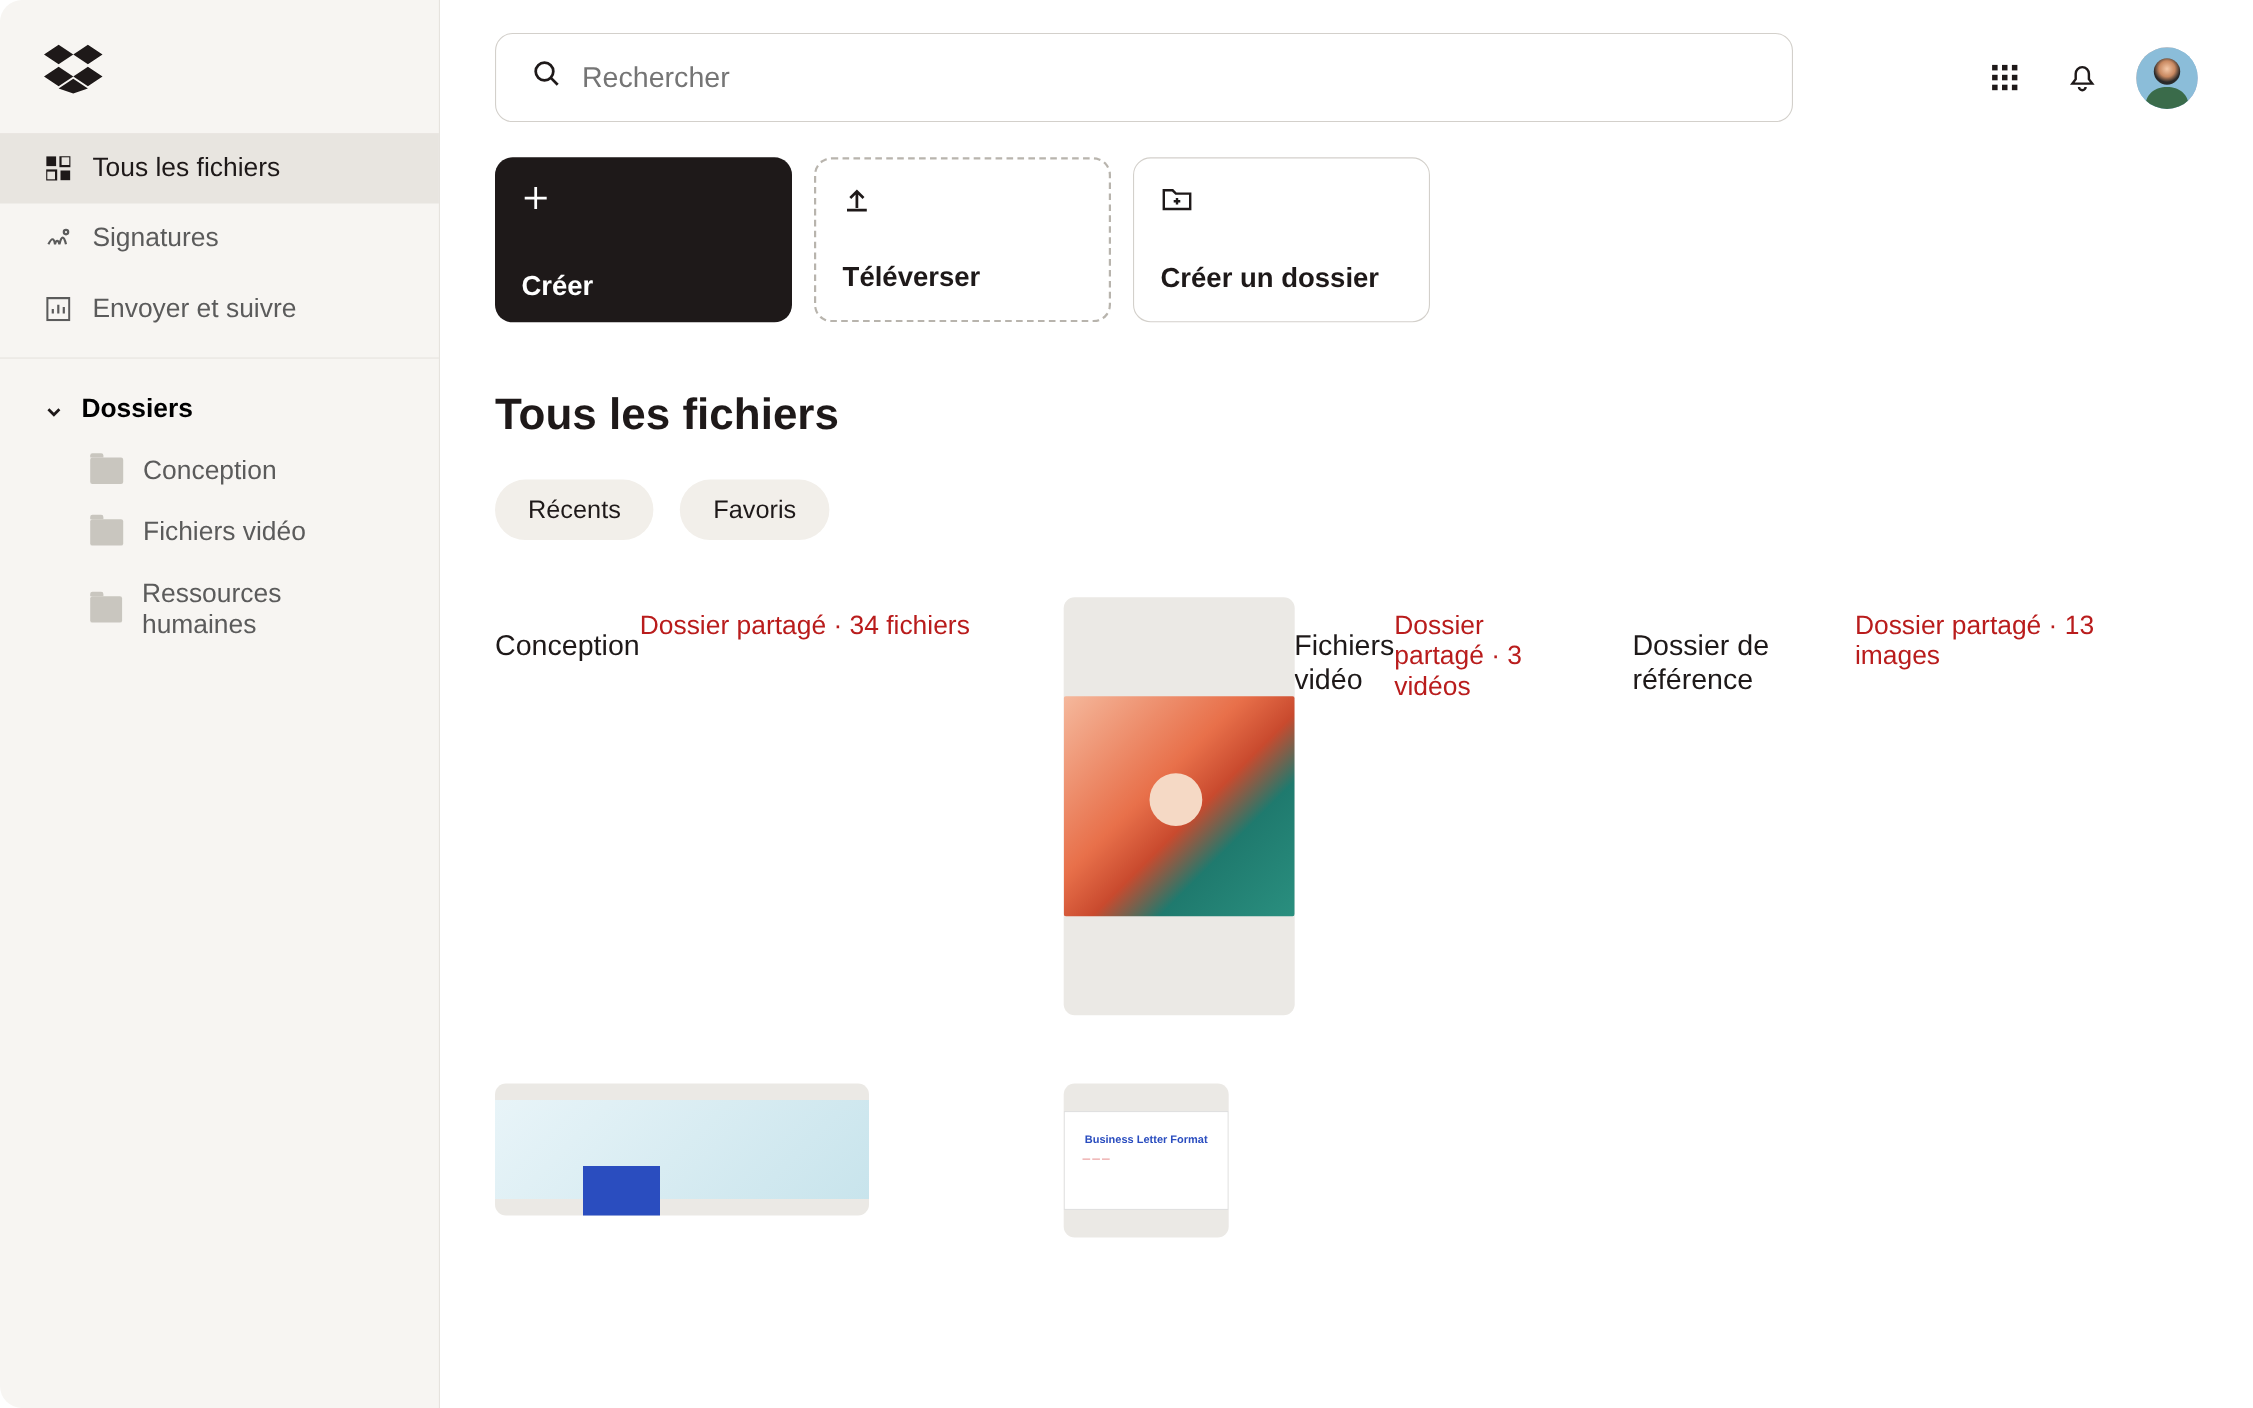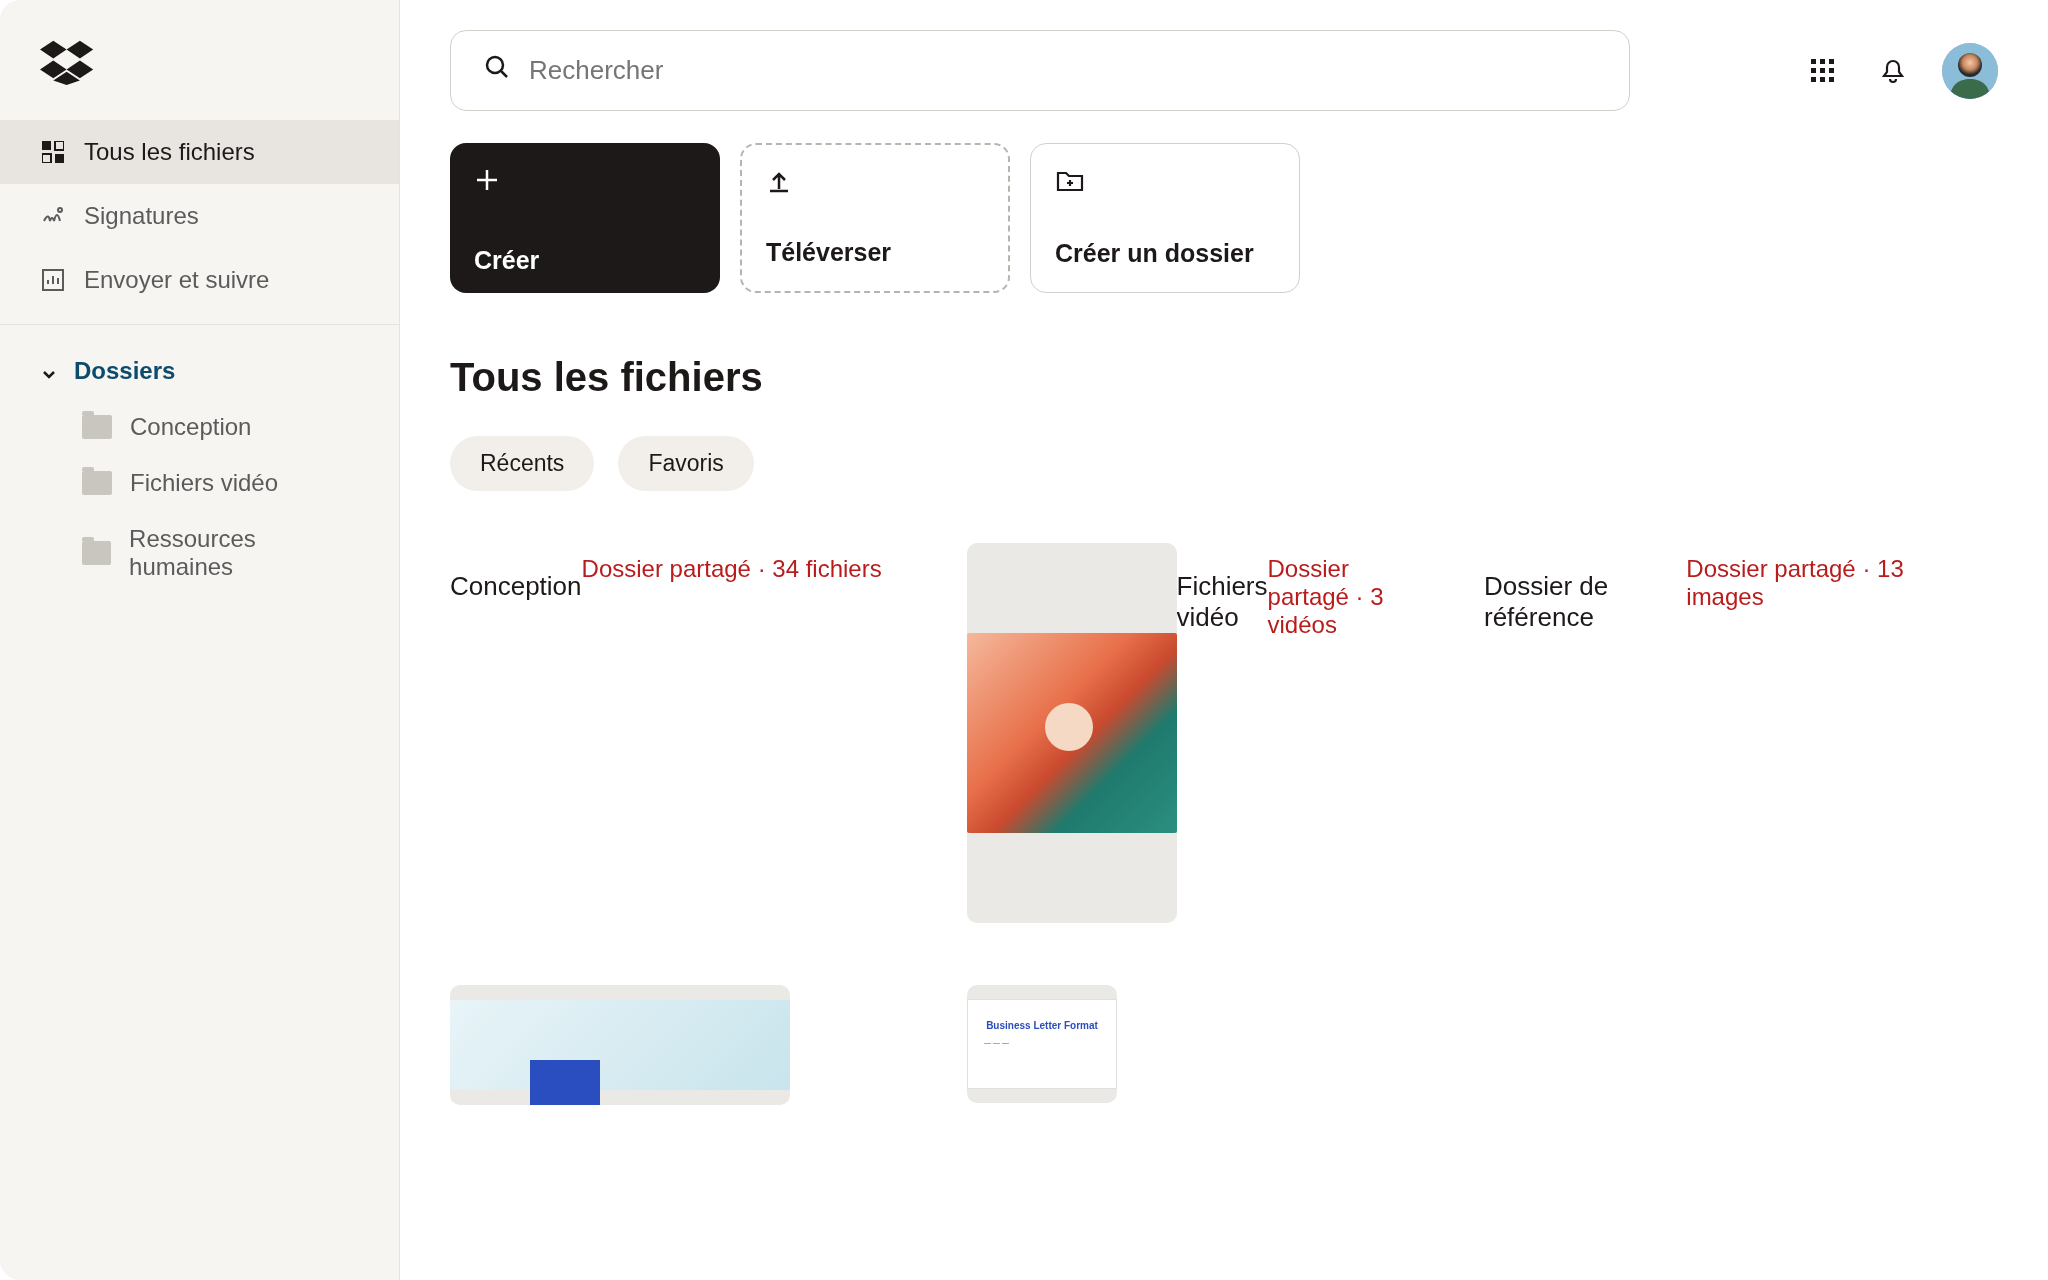--- a/index.html
+++ b/index.html
@@ -5,21 +5,21 @@
 * { margin: 0; padding: 0; box-sizing: border-box; }
 body { font-family: -apple-system, BlinkMacSystemFont, "Segoe UI", Helvetica, Arial, sans-serif; background: #fff; width: 2048px; height: 1280px; overflow: hidden; display: flex; border-radius: 20px; }
 .sidebar { width: 400px; background: #f7f5f2; border-right: 1px solid #e6e3de; display: flex; flex-direction: column; }
 .logo { padding: 40px 40px 28px 40px; }
 .logo svg { width: 56px; height: 48px; }
 .nav-section { padding: 0; }
 .nav-item { display: flex; align-items: center; gap: 18px; padding: 18px 40px; font-size: 24px; color: #5b5b5b; cursor: pointer; }
 .nav-item.active { background: #e8e5e0; color: #1e1919; font-weight: 500; }
 .nav-item .icon { width: 26px; height: 26px; display: flex; align-items: center; justify-content: center; flex-shrink: 0; }
 .divider { border-top: 1px solid #e6e3de; margin: 12px 0 18px 0; }
-.folders-header { display: flex; align-items: center; gap: 14px; padding: 14px 40px; font-size: 24px; color: #0c4a6e; font-weight: 600; cursor: pointer; }
+.folders-header { display: flex; align-items: center; gap: 14px; padding: 14px 40px; font-size: 24px; color: #000000; font-weight: 600; cursor: pointer; }
 .folders-header .chevron { width: 20px; height: 20px; }
 .folder-item { display: flex; align-items: center; gap: 18px; padding: 14px 40px 14px 82px; font-size: 24px; color: #5b5b5b; cursor: pointer; }
 .folder-item .folder-icon { width: 30px; height: 24px; background: #c9c6bf; border-radius: 2px; position: relative; }
 .folder-item .folder-icon::before { content: ''; position: absolute; top: -4px; left: 0; width: 12px; height: 4px; background: #c9c6bf; border-radius: 2px 2px 0 0; }
 .main { flex: 1; padding: 30px 50px; overflow-y: auto; }
 .top-bar { display: flex; align-items: center; gap: 40px; margin-bottom: 32px; }
 .search-box { flex: 1; max-width: 1180px; display: flex; align-items: center; gap: 18px; padding: 22px 32px; border: 1.5px solid #d3d0cb; border-radius: 16px; font-size: 26px; }
 .search-box input { border: none; outline: none; font-size: 26px; color: #7a7a7a; flex: 1; background: transparent; }
 .top-icons { display: flex; align-items: center; gap: 28px; margin-left: auto; }
 .icon-btn { width: 42px; height: 42px; display: flex; align-items: center; justify-content: center; cursor: pointer; }
@@ -257,21 +257,21 @@
       <div class="card-meta">Dossier partagé · 13 images</div>
     </div>
 
     <div class="card">
       <div class="thumb" style="height:120px;">
         <div class="t4" style="height:90px;"></div>
       </div>
     </div>
 
     <div class="card">
-      <div class="thumb" style="height:118px;">
+      <div class="thumb" style="height:140px;">
         <div class="t5" style="height:90px;">
           <div class="t5-h">Business Letter Format</div>
           <div class="t5-r">— — —</div>
         </div>
       </div>
     </div>
 
   </div>
 </main>
 

